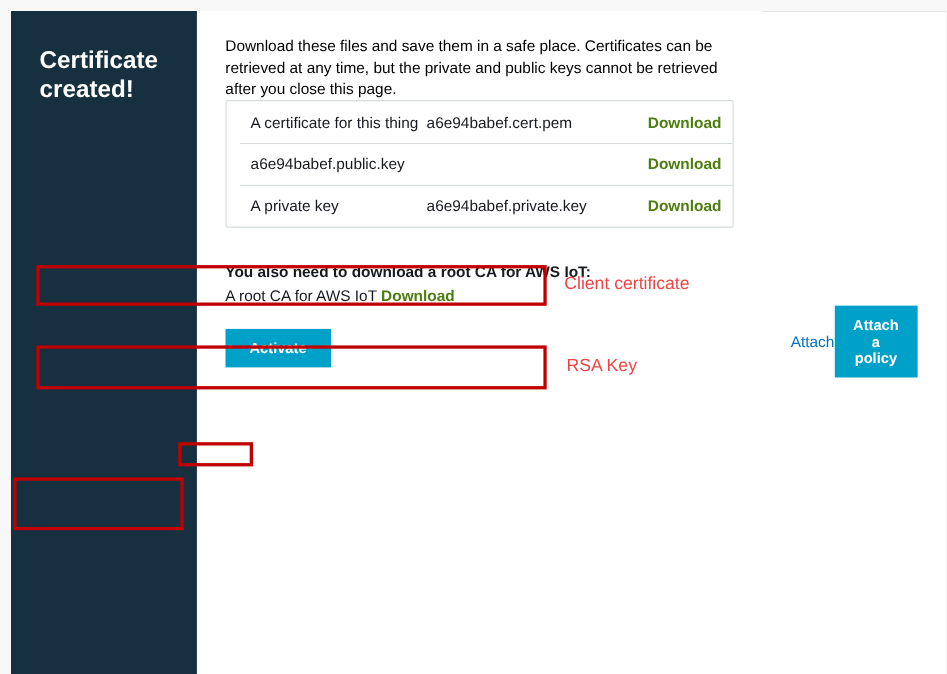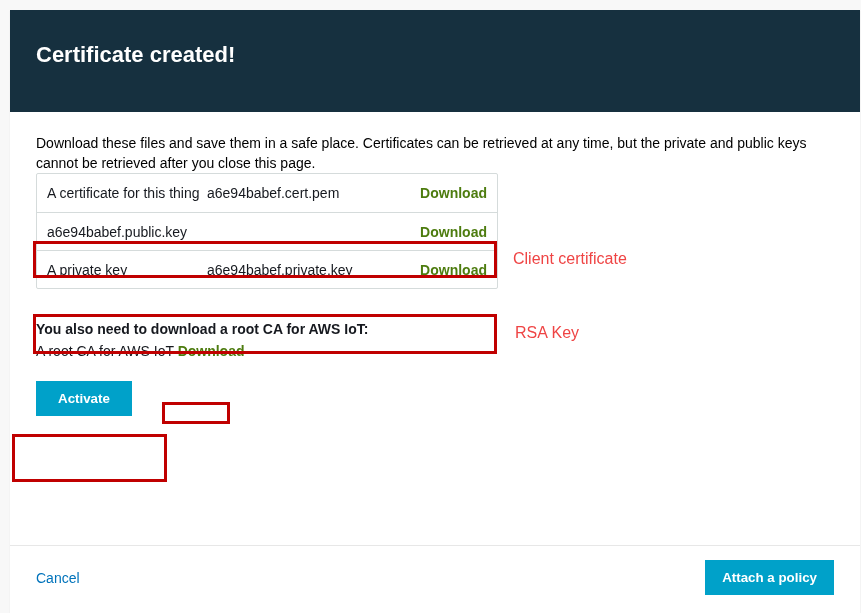--- a/index.html
+++ b/index.html
@@ -11,35 +11,35 @@
       color: #16191f;
       font-size: 14px;
       position: relative;
     }
     .modal {
       background: #fff;
       position: absolute;
       left: 10px; right: 1px; top: 10px; bottom: 0;
       box-shadow: 0 1px 1px rgba(0,0,0,.1);
       display: flex;
-      flex-direction: column;
+      flex-direction: row;
     }
     .banner {
       background: #16303f;
       color: #fff;
       padding: 32px 26px 44px 26px;
     }
     .banner h1 { font-size: 22px; font-weight: 700; }
     .body {
       padding: 22px 26px 0 26px;
       flex: 1;
     }
     .desc { color: #000000; line-height: 1.4; }
     .subhead { font-weight: 700; margin-top: 24px; margin-bottom: 6px; }
-    .table { width: 462px; border: 1px solid #d5dbdb; border-radius: 2px; }
+    .table { width: 462px; border: 1px solid #d5dbdb; border-radius: 2px; padding-left: 12px; }
     .row { display: flex; align-items: center; height: 38px; padding: 0 10px; border-top: 1px solid #d5dbdb; }
     .row:first-child { border-top: none; }
     .c1 { width: 160px; }
     .c2 { flex: 1; }
     .c3 { width: 80px; text-align: right; }
     .link { color: #4d7c0f; font-weight: 700; cursor: pointer; }
     .rootca-text { margin-top: 3px; }
     .activate {
       display: inline-block;
       background: #00a1c9;
@@ -110,21 +110,21 @@
 
     <p class="subhead" style="margin-top:32px">You also need to download a root CA for AWS IoT:</p>
     <p class="rootca-text">
       <span>A root CA for AWS IoT </span><span class="link">Download</span>
     </p>
 
     <button class="activate">Activate</button>
   </div>
 
   <div class="footer">
-    <span class="cancel">Cancel</span>
+    <span class="cancel">Attach</span>
     <span class="spacer"></span>
     <button class="btn-primary">Attach a policy</button>
   </div>
 </div>
 
 <div class="ann" style="left:33px; top:241px; width:464px; height:37px;"></div>
 <div class="ann-label" style="left:513px; top:250px;">Client certificate</div>
 
 <div class="ann" style="left:33px; top:314px; width:464px; height:40px;"></div>
 <div class="ann-label" style="left:515px; top:324px;">RSA Key</div>

